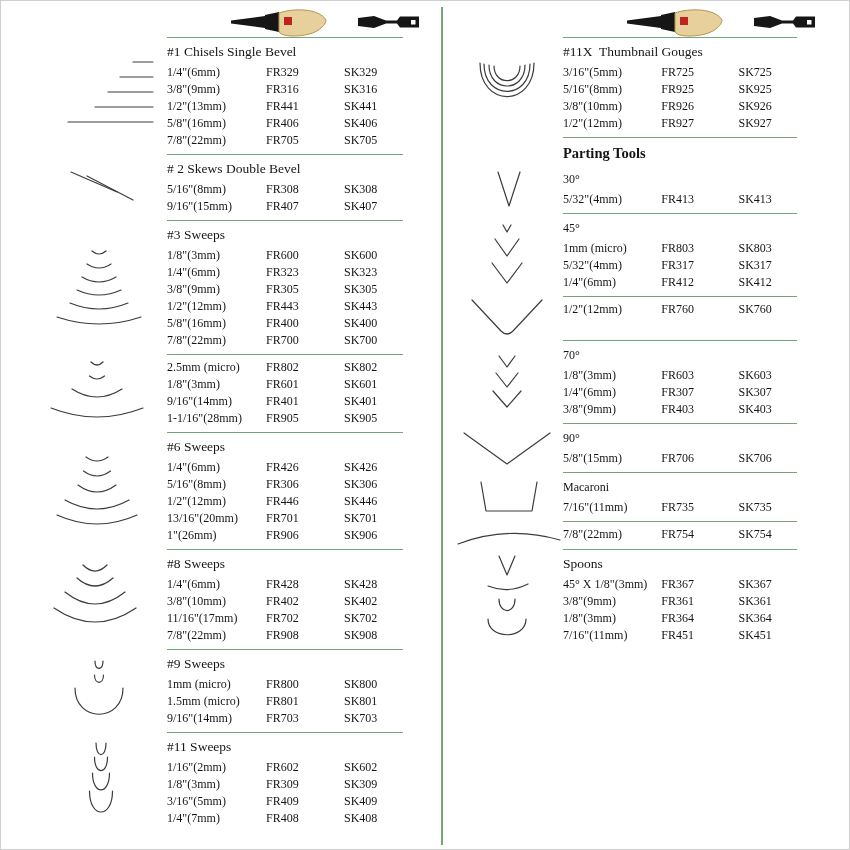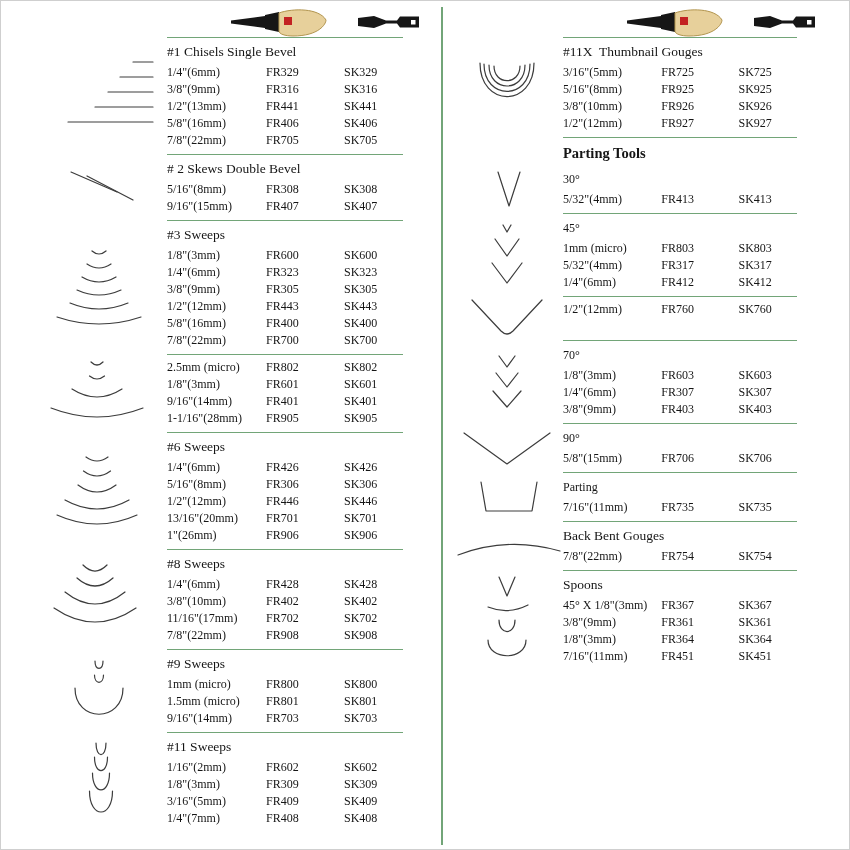--- a/index.html
+++ b/index.html
@@ -514,38 +514,37 @@
                 </div>
               </div>
             </div>
             <div class="srow">
               <div class="sketch-cell">
                 <svg width="110" height="38" viewBox="0 0 110 38" fill="none" stroke="#3c3c3c" stroke-width="1.2" stroke-linecap="round" stroke-linejoin="round">
                   <polyline points="29,4 34,33 80,33 85,4"></polyline>
                 </svg>
               </div>
               <div class="tbl">
-                <div class="sub-title">Parting</div>
+                <div class="sub-title">Macaroni</div>
                 <div class="row">
                   <span class="cell">7/16"(11mm)</span>
                   <span class="cell">FR735</span>
                   <span class="cell">SK735</span>
                 </div>
               </div>
             </div>
           </section>
           <section class="section">
             <div class="srow">
               <div class="sketch-cell">
                 <svg width="110" height="28" viewBox="0 0 110 28" fill="none" stroke="#3c3c3c" stroke-width="1.2" stroke-linecap="round" stroke-linejoin="round">
                   <path d="M6,23 Q56,4 108,19"></path>
                 </svg>
               </div>
               <div class="tbl">
-                <div class="sec-title">Back Bent Gouges</div>
                 <div class="row">
                   <span class="cell">7/8"(22mm)</span>
                   <span class="cell">FR754</span>
                   <span class="cell">SK754</span>
                 </div>
               </div>
             </div>
           </section>
           <section class="section">
             <div class="srow">

